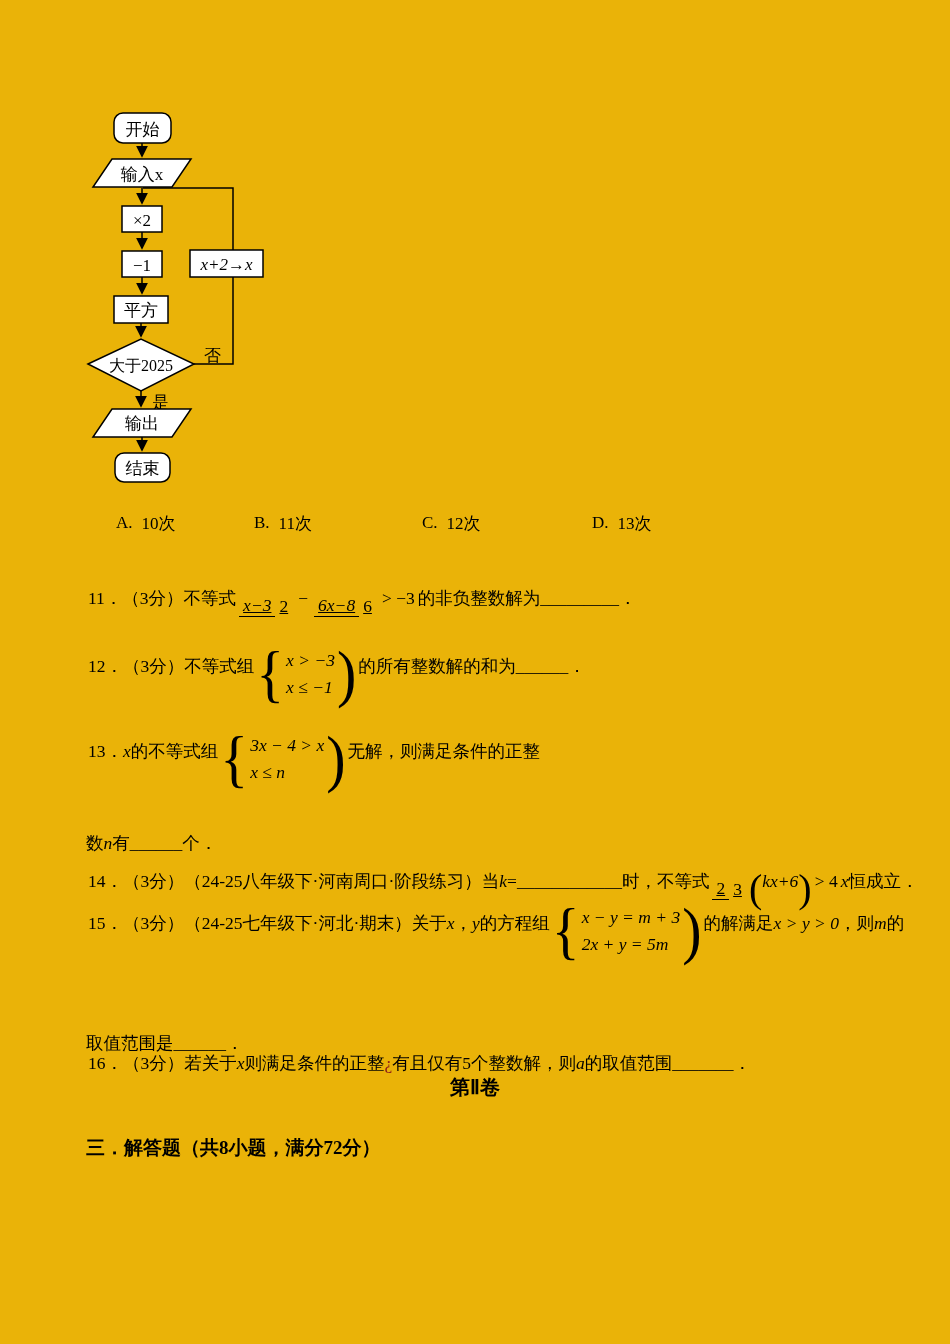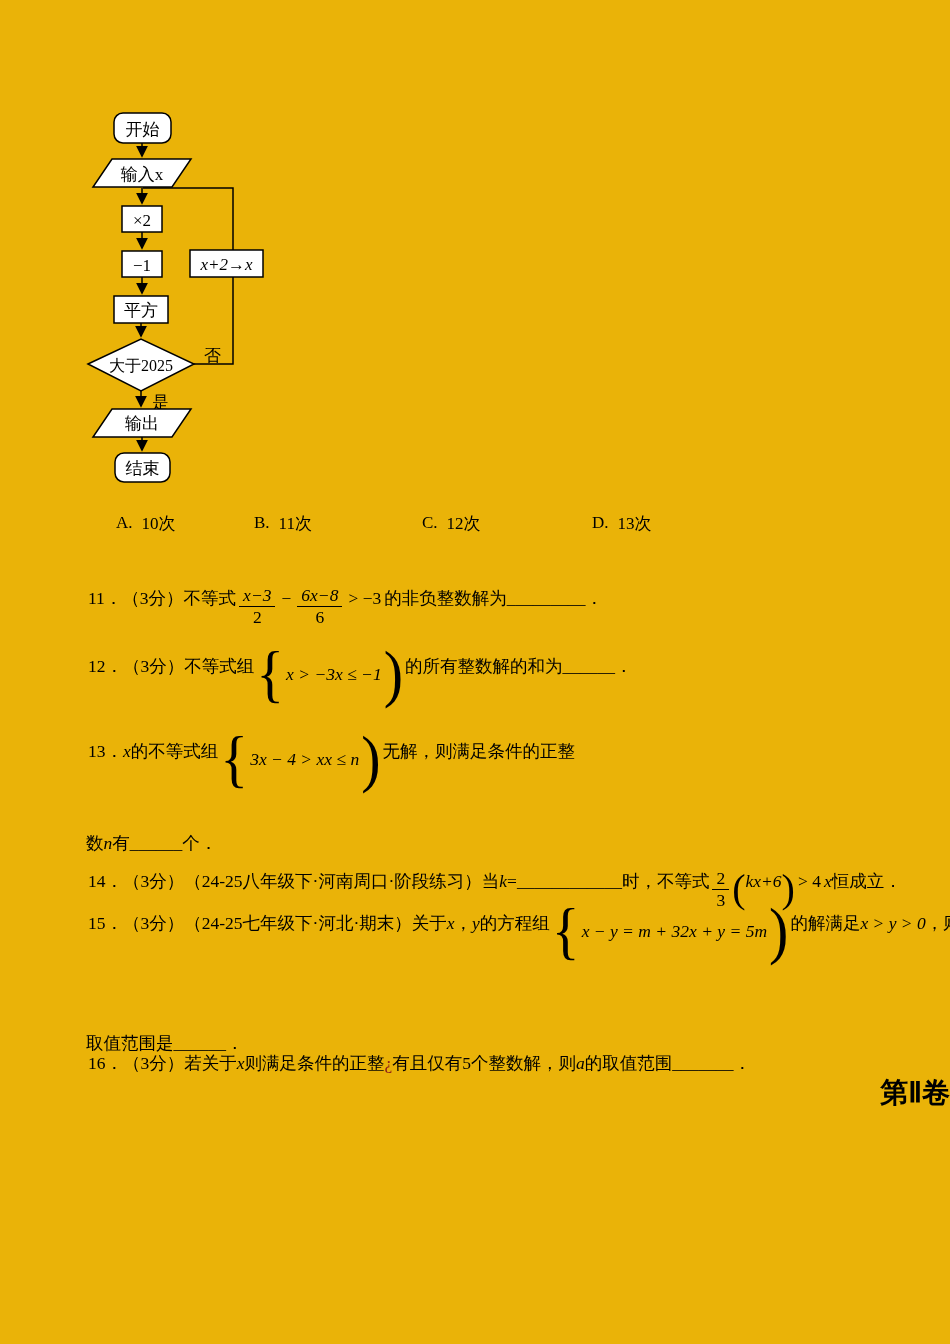--- a/index.html
+++ b/index.html
@@ -13,35 +13,35 @@
   .flowchart text{font-family:"Liberation Serif",serif;font-size:17px;fill:#000;
                   text-anchor:middle;dominant-baseline:central;}
   .flowchart text.small{font-size:16px;}
   .flowchart text.side{text-anchor:start;}
 
   
   .line{position:absolute;left:88px;height:26px;display:flex;align-items:center;
         white-space:pre;font-size:17.5px;line-height:26px;}
   .cont{left:86px;}
   .heading{position:absolute;left:86px;font-weight:bold;font-size:19px;white-space:pre;}
-  .part-title{position:absolute;left:0;width:950px;text-align:right;
-              font-size:28px;font-weight:bold;}
+  .part-title{position:absolute;left:0;width:950px;text-align:center;
+              font-size:20px;font-weight:bold;}
   .opt{position:absolute;top:510px;height:26px;display:flex;align-items:center;
        font-size:17px;white-space:pre;}
   .opt .lab{margin-right:9px;}
 
   
   .mi{font-style:italic;}
   .dropmath{position:relative;top:8px;}
-  .frac{display:inline-flex;flex-direction:column;align-items:center;
-        margin:0 3px;line-height:1.18;font-size:17.5px;}
+  .frac{display:inline-flex;flex-direction:row;align-items:flex-end;
+        margin:0 3px;line-height:1.18;font-size:17.5px;text-decoration:underline;}
   .fnum{border-bottom:1.4px solid #000;padding:0 4px;}
   .fden{padding:0 4px;}
   .cases{display:inline-flex;align-items:center;margin:0 2px;}
-  .crows{display:flex;flex-direction:row;align-items:flex-start;
+  .crows{display:flex;flex-direction:column;align-items:flex-start;
          line-height:27px;padding:0 2px;}
   .delim{display:flex;align-items:center;font-size:58px;height:56px;line-height:56px;
          transform:scaleY(1.08);font-weight:400;}
   .delim-sm{display:flex;align-items:center;font-size:40px;height:42px;line-height:42px;}
   .op{margin:0 3px;}
   .err{color:#8c1919;}
 </style>
 </head>
 <body>
 
@@ -126,14 +126,15 @@
   <div class="line cont" style="top:1030px">
     <span>取值范围是</span><span>______</span><span>．</span>
   </div>
 
   <div class="line" style="top:1050px">
     <span>16．</span><span>（3分）若关于</span><span class="mi">x</span><span>则满足条件的正整</span><span class="err">¿</span><span>有且仅有5个整数解，则</span><span class="mi">a</span><span>的取值范围</span><span>_______</span><span>．</span>
   </div>
 
   <div class="part-title" style="top:1074px">第Ⅱ卷</div>
 
+  <div class="heading" style="top:1135px">三．解答题（共8小题，满分72分）</div>
 
 </div>
 
 </body></html>

